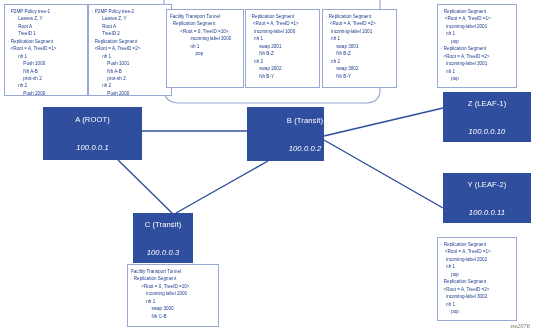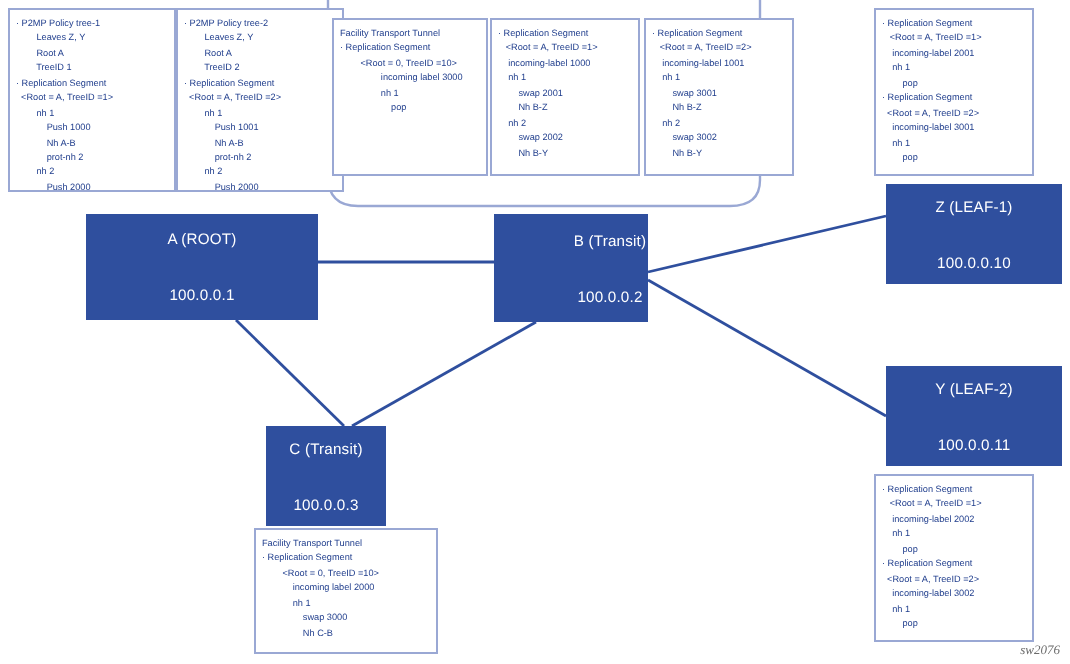--- a/index.html
+++ b/index.html
@@ -53,21 +53,21 @@
     flex-direction: column;
     align-items: center;
     justify-content: center;
     font-size: 7.6px;
     line-height: 1.45;
     text-align: center;
     letter-spacing: 0.1px;
     gap: 17px;
   }
   .node .n-name { display: block; }
-  .node .n-ip { display: block; }
+  .node .n-ip { display: block; font-style: italic; }
   
   #brace {
     position: absolute;
     pointer-events: none;
   }
   
   #watermark {
     position: absolute;
     right: 5px;
     bottom: 3px;
@@ -108,40 +108,40 @@
   <div class="infobox" style="left:245px; top:9px; width:75px; height:79px;"><span class="ln">· Replication Segment</span><span class="ln">   &lt;Root = A, TreeID =1&gt;</span><span class="ln">    incoming-label 1000</span><span class="ln">    nh 1</span><span class="ln">        swap 2001</span><span class="ln">        Nh B-Z</span><span class="ln">    nh 2</span><span class="ln">        swap 2002</span><span class="ln">        Nh B-Y</span></div>
 
   <div class="infobox" style="left:322px; top:9px; width:75px; height:79px;"><span class="ln">· Replication Segment</span><span class="ln">   &lt;Root = A, TreeID =2&gt;</span><span class="ln">    incoming-label 1001</span><span class="ln">    nh 1</span><span class="ln">        swap 3001</span><span class="ln">        Nh B-Z</span><span class="ln">    nh 2</span><span class="ln">        swap 3002</span><span class="ln">        Nh B-Y</span></div>
 
   <div class="infobox" style="left:437px; top:4px; width:80px; height:84px;"><span class="ln">· Replication Segment</span><span class="ln">   &lt;Root = A, TreeID =1&gt;</span><span class="ln">    incoming-label 2001</span><span class="ln">    nh 1</span><span class="ln">        pop</span><span class="ln">· Replication Segment</span><span class="ln">  &lt;Root = A, TreeID =2&gt;</span><span class="ln">    incoming-label 3001</span><span class="ln">    nh 1</span><span class="ln">        pop</span></div>
 
   <div class="infobox" style="left:437px; top:237px; width:80px; height:84px;"><span class="ln">· Replication Segment</span><span class="ln">   &lt;Root = A, TreeID =1&gt;</span><span class="ln">    incoming-label 2002</span><span class="ln">    nh 1</span><span class="ln">        pop</span><span class="ln">· Replication Segment</span><span class="ln">  &lt;Root = A, TreeID =2&gt;</span><span class="ln">    incoming-label 3002</span><span class="ln">    nh 1</span><span class="ln">        pop</span></div>
 
   <div class="infobox" style="left:127px; top:264px; width:92px; height:63px;"><span class="ln">Facility Transport Tunnel</span><span class="ln">· Replication Segment</span><span class="ln">        &lt;Root = 0, TreeID =10&gt;</span><span class="ln">            incoming label 2000</span><span class="ln">            nh 1</span><span class="ln">                swap 3000</span><span class="ln">                Nh C-B</span></div>
 
-  <div class="node" style="left:43px; top:107px; width:116px; height:53px;">
+  <div class="node" style="left:43px; top:107px; width:99px; height:53px;">
     <span class="n-name">A (ROOT)</span>
     <span class="n-ip">100.0.0.1</span>
   </div>
 
   <div class="node" style="left:247px; top:107px; width:77px; height:54px;padding-left:39px;">
     <span class="n-name">B (Transit)</span>
     <span class="n-ip">100.0.0.2</span>
   </div>
 
   <div class="node" style="left:133px; top:213px; width:60px; height:50px;">
     <span class="n-name">C (Transit)</span>
     <span class="n-ip">100.0.0.3</span>
   </div>
 
   <div class="node" style="left:443px; top:92px; width:88px; height:50px;">
     <span class="n-name">Z (LEAF-1)</span>
     <span class="n-ip">100.0.0.10</span>
   </div>
 
-  <div class="node" style="left:443px; top:183px; width:88px; height:50px;">
+  <div class="node" style="left:443px; top:173px; width:88px; height:50px;">
     <span class="n-name">Y (LEAF-2)</span>
     <span class="n-ip">100.0.0.11</span>
   </div>
 
   <div id="watermark">sw2076</div>
 
 </div>
 
 </body></html>

